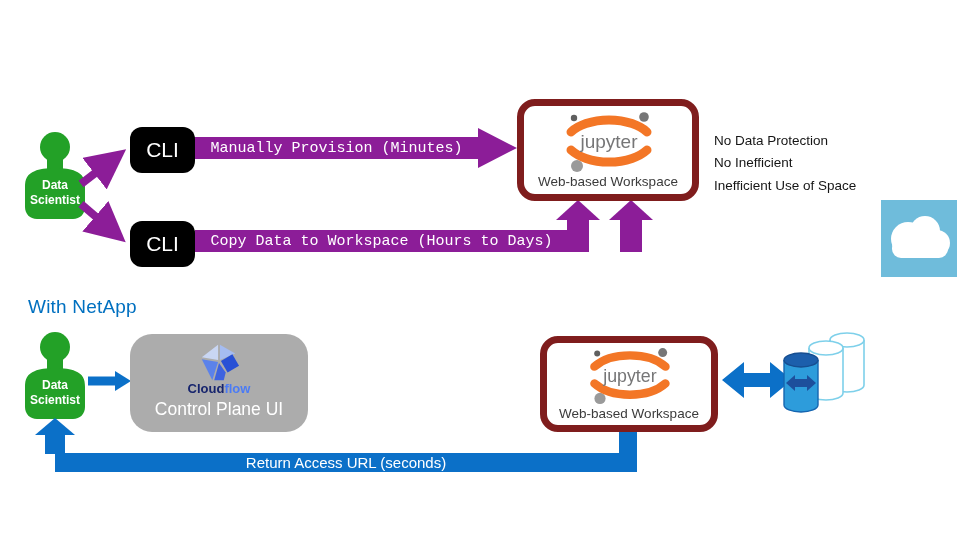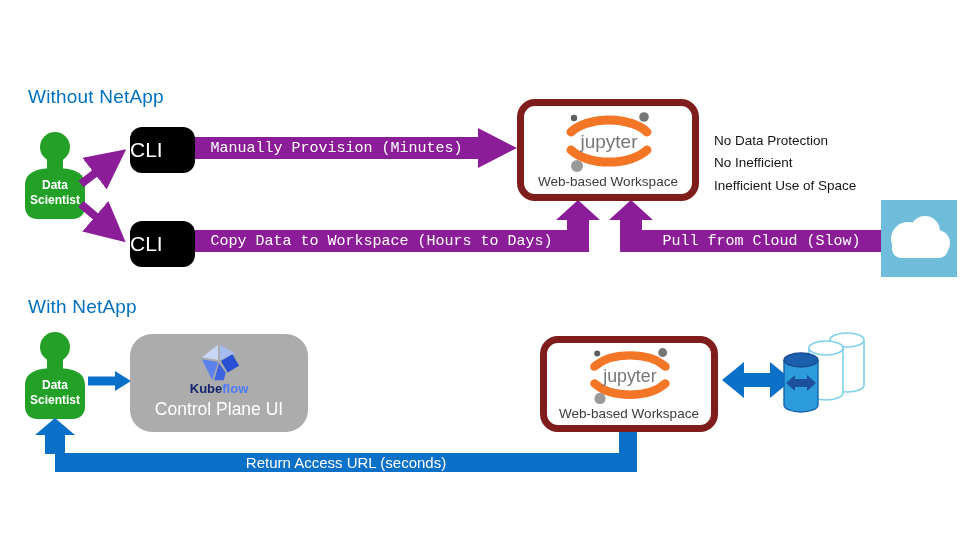--- a/index.html
+++ b/index.html
@@ -6,21 +6,21 @@
   .canvas{position:relative;width:974px;height:547px;background:#ffffff;overflow:hidden;
           font-family:"Liberation Sans",sans-serif;}
   .abs{position:absolute;}
   .section-title{font-size:19px;color:#0070C0;letter-spacing:.2px;}
   
   .person{width:66px;height:90px;}
   .person-label{position:absolute;left:0;right:0;top:48px;text-align:center;color:#fff;
                 font-size:12px;line-height:15px;font-weight:bold;}
   
   .cli{width:65px;height:46px;background:#000;border-radius:12px;color:#fff;font-size:21px;
-       display:flex;align-items:center;}
+       display:flex;align-items:center;justify-content:center;}
   
   .harrow{display:flex;align-items:center;}
   .bar{display:flex;align-items:center;justify-content:center;color:#fff;font-size:15px;
        white-space:nowrap;height:22px;}
   .purple{background:#8C1D98;font-family:Liberation Mono, monospace;}
   .blue{background:#0B70C8;}
   .head-r-purple{width:0;height:0;border-top:20px solid transparent;border-bottom:20px solid transparent;
                  border-left:39px solid #8C1D98;}
   .head-r-blue{width:0;height:0;border-top:22px solid transparent;border-bottom:22px solid transparent;
                border-left:39px solid #0B70C8;}
@@ -43,21 +43,20 @@
   .kf-word{font-size:13px;font-weight:bold;margin-top:-2px;}
   .kf-bold{color:#16246D;}
   .kf-light{color:#4B7BF5;}
   .cp-label{color:#fff;font-size:17.5px;margin-top:3px;}
 </style>
 </head>
 <body>
 
 <div class="canvas">
 
-  <div class="abs section-title" style="left:28px;top:86px">Without NetApp</div>
 
   <div class="abs person" style="left:22px;top:130px">
     <svg width="66" height="90" viewBox="0 0 66 90">
       <circle cx="33" cy="17" r="15" fill="#23A127"></circle>
       <rect x="25" y="27" width="16" height="12" fill="#23A127"></rect>
       <path d="M13 41 C20 37 46 37 53 41 C61 44 63 49 63 57 L63 77 C63 84 58 89 51 89 L15 89 C8 89 3 84 3 77 L3 57 C3 49 5 44 13 41 Z" fill="#23A127"></path>
     </svg>
     <div class="person-label">
       <div>Data</div>
       <div>Scientist</div>
@@ -91,21 +90,20 @@
   <div class="abs uparrow" style="left:556px;top:200px">
     <div class="up-head-purple"></div>
     <div class="up-stem purple" style="width:22px;height:32px"></div>
   </div>
 
   <div class="abs uparrow" style="left:609px;top:200px">
     <div class="up-head-purple"></div>
     <div class="up-stem purple" style="width:22px;height:32px"></div>
   </div>
 
-  <div class="abs bar purple" style="left:642px;top:230px;width:239px">Pull from Cloud (Slow)</div>
 
   <div class="abs jbox" style="left:517px;top:99px;width:182px;height:102px">
     <svg width="108" height="62" viewBox="0 0 108 62">
       <circle cx="20" cy="7" r="3.2" fill="#5f5f5f"></circle>
       <circle cx="90" cy="6" r="4.8" fill="#767677"></circle>
       <circle cx="23" cy="55" r="6" fill="#9a9a9a"></circle>
       <path d="M17 21 A45 26 0 0 1 93 21" stroke="#F37626" stroke-width="9" fill="none" stroke-linecap="round"></path>
       <path d="M17 39 A45 26 0 0 0 93 39" stroke="#F37626" stroke-width="9" fill="none" stroke-linecap="round"></path>
       <text x="55" y="37" text-anchor="middle" font-size="19" fill="#767677" font-family="Liberation Sans, sans-serif">jupyter</text>
     </svg>
@@ -147,21 +145,21 @@
 
   <div class="abs graybox" style="left:130px;top:334px;width:178px;height:98px">
     <svg width="46" height="42" viewBox="0 0 48 44">
       <polygon points="6,17 23,4 23,20" fill="#C9D6F3"></polygon>
       <polygon points="25,4 41,13 25,20" fill="#A5BCF1"></polygon>
       <polygon points="26,21 38,14 45,26 33,33" fill="#2850D5"></polygon>
       <polygon points="6,19 23,22 17,41" fill="#5B82EA"></polygon>
       <polygon points="19,41 24,23 31,33 29,41" fill="#3E63E0"></polygon>
     </svg>
     <div class="kf-word">
-      <span class="kf-bold">Kube</span><span class="kf-light">flow</span>
+      <span class="kf-bold">Cloud</span><span class="kf-light">flow</span>
     </div>
     <div class="cp-label">Control Plane UI</div>
   </div>
 
 
   <div class="abs jbox" style="left:540px;top:336px;width:178px;height:96px">
     <svg width="104" height="58" viewBox="0 0 108 62">
       <circle cx="20" cy="7" r="3.2" fill="#5f5f5f"></circle>
       <circle cx="90" cy="6" r="4.8" fill="#767677"></circle>
       <circle cx="23" cy="55" r="6" fill="#9a9a9a"></circle>

